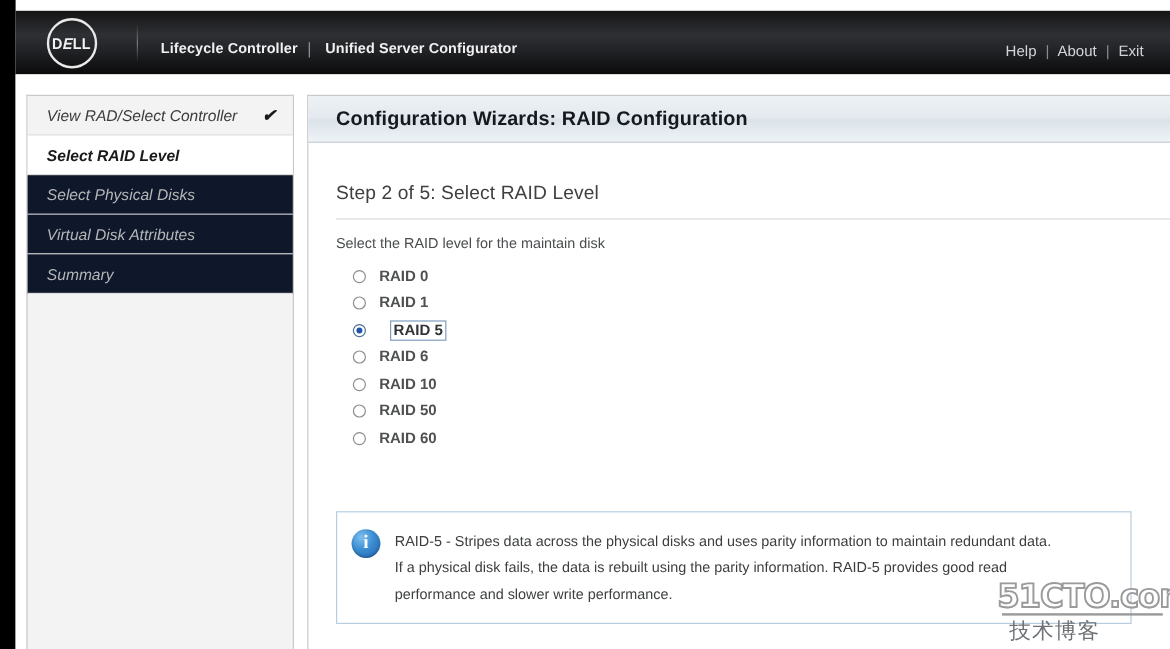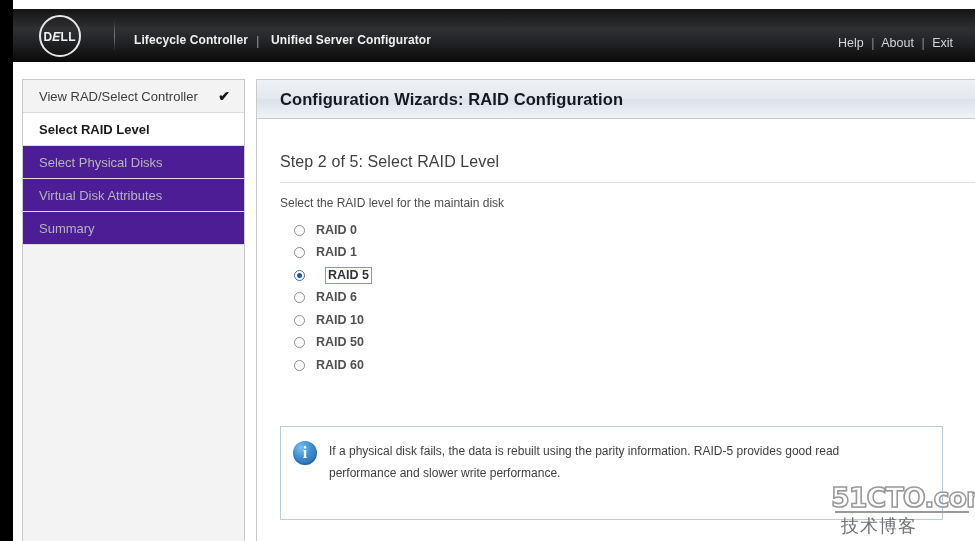--- a/index.html
+++ b/index.html
@@ -126,33 +126,34 @@
   
   .sidebar {
     position: absolute;
     left: 9px; top: 17px;
     width: 223px;
     height: 462px;
     background: #f3f3f3;
     border: 1px solid #c9c9c9;
     border-bottom: none;
     box-sizing: border-box;
+    font-style: italic;
   }
   .side-item {
     height: 33px;
     line-height: 33px;
     padding-left: 16px;
     padding-right: 12px;
     font-size: 13px;
     color: #555759;
     border-bottom: 1px solid #dcdcdc;
     box-sizing: border-box;
     position: relative;
     white-space: nowrap;
-    background: #4c1d95;
+    background: #0f172a;
   }
   .side-item.done {
     color: #3b3c3e;
     background: #f3f3f3;
   }
   .side-item.current {
     color: #1a1a1a;
     font-weight: bold;
     background: #ffffff;
   }
@@ -441,20 +442,21 @@
           </div>
           <div class="radio-row">
             <span class="radio-mark"></span>
             <span class="radio-label">RAID 60</span>
           </div>
         </div>
 
         <div class="info-box">
           <div class="info-icon">i</div>
           <div class="info-text">
+            <div>RAID-5 - Stripes data across the physical disks and uses parity information to maintain redundant data.</div>
             <div>If a physical disk fails, the data is rebuilt using the parity information. RAID-5 provides good read</div>
             <div>performance and slower write performance.</div>
           </div>
         </div>
 
       </div>
     </div>
   </div>
 
   <div class="watermark">

